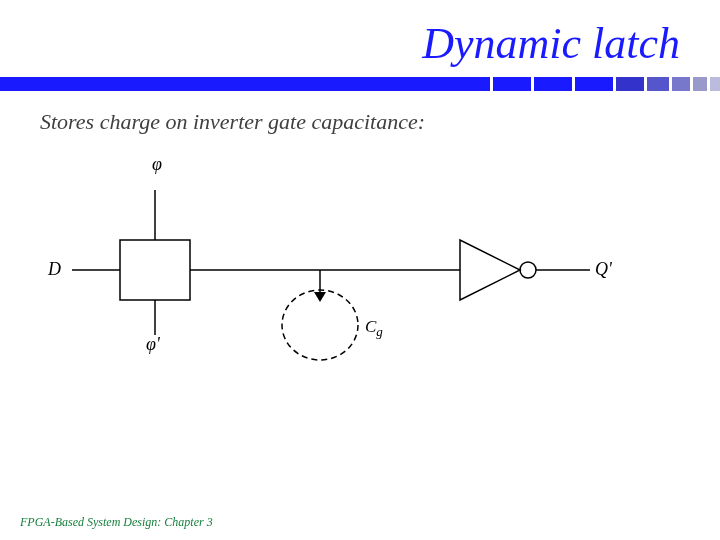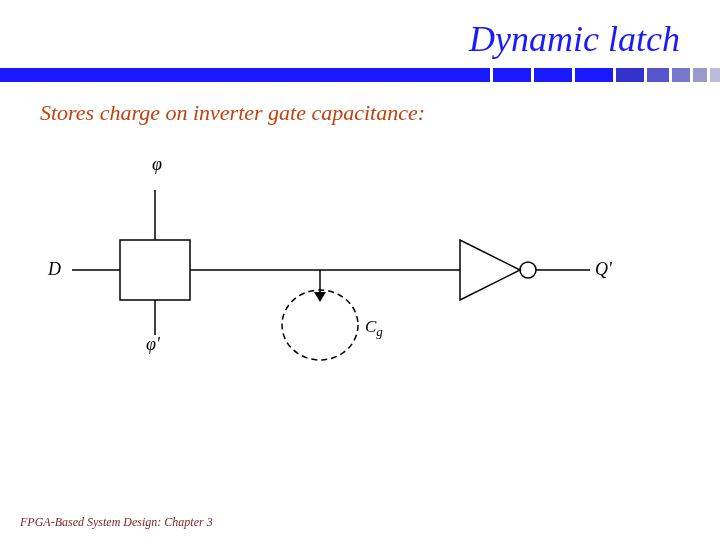--- a/index.html
+++ b/index.html
@@ -18,36 +18,36 @@
       position: relative;
       background: #ffffff;
     }
 
     .title-area {
       text-align: right;
       padding: 18px 40px 0 40px;
     }
 
     .title-text {
-      font-size: 36px;
+      font-size: 44px;
       font-style: italic;
       color: #1a1aff;
       font-weight: normal;
     }
 
     .divider-bar {
       display: flex;
       height: 14px;
       margin: 8px 0 0 0;
       width: 100%;
     }
 
     .subtitle {
       font-size: 22px;
-      color: #c2410c;
+      color: #404040;
       padding: 18px 0 0 40px;
       font-style: italic;
     }
 
     .diagram-area {
       position: absolute;
       top: 140px;
       left: 30px;
       width: 660px;
       height: 300px;
@@ -55,21 +55,21 @@
 
     .footer {
       position: absolute;
       bottom: 10px;
       left: 0;
       right: 0;
       display: flex;
       justify-content: space-between;
       padding: 0 20px;
       font-size: 12px;
-      color: #7f1d1d;
+      color: #15803d;
       font-style: italic;
     }
 
     svg text {
       font-family: 'Times New Roman', Times, serif;
     }
   </style>
 </head>
 <body>
 

